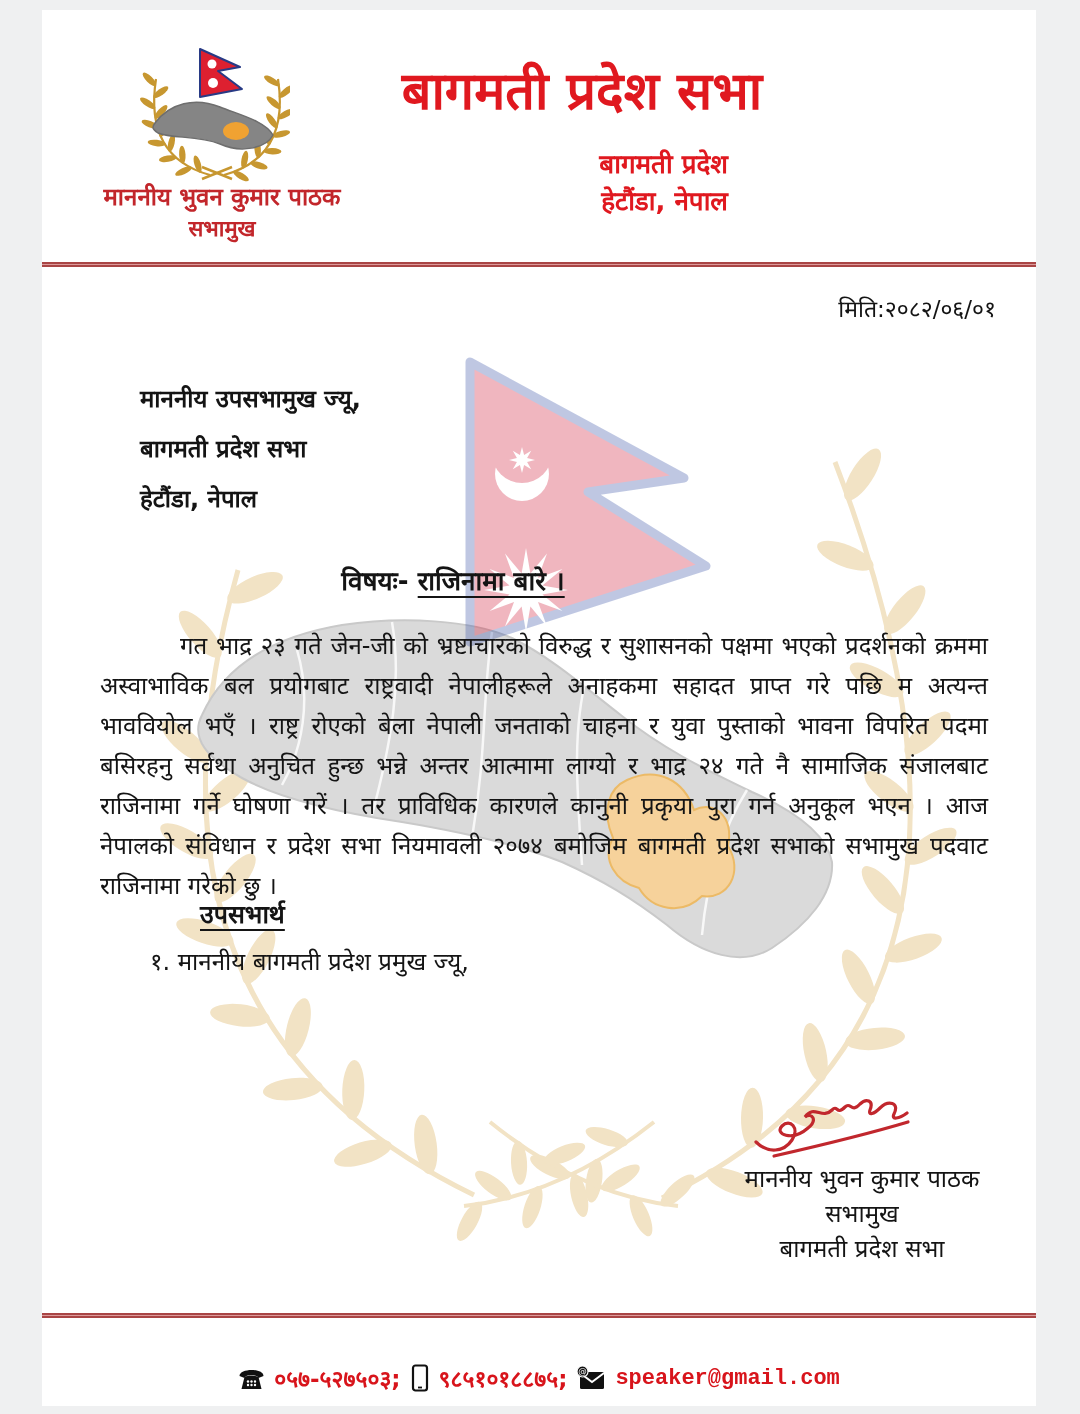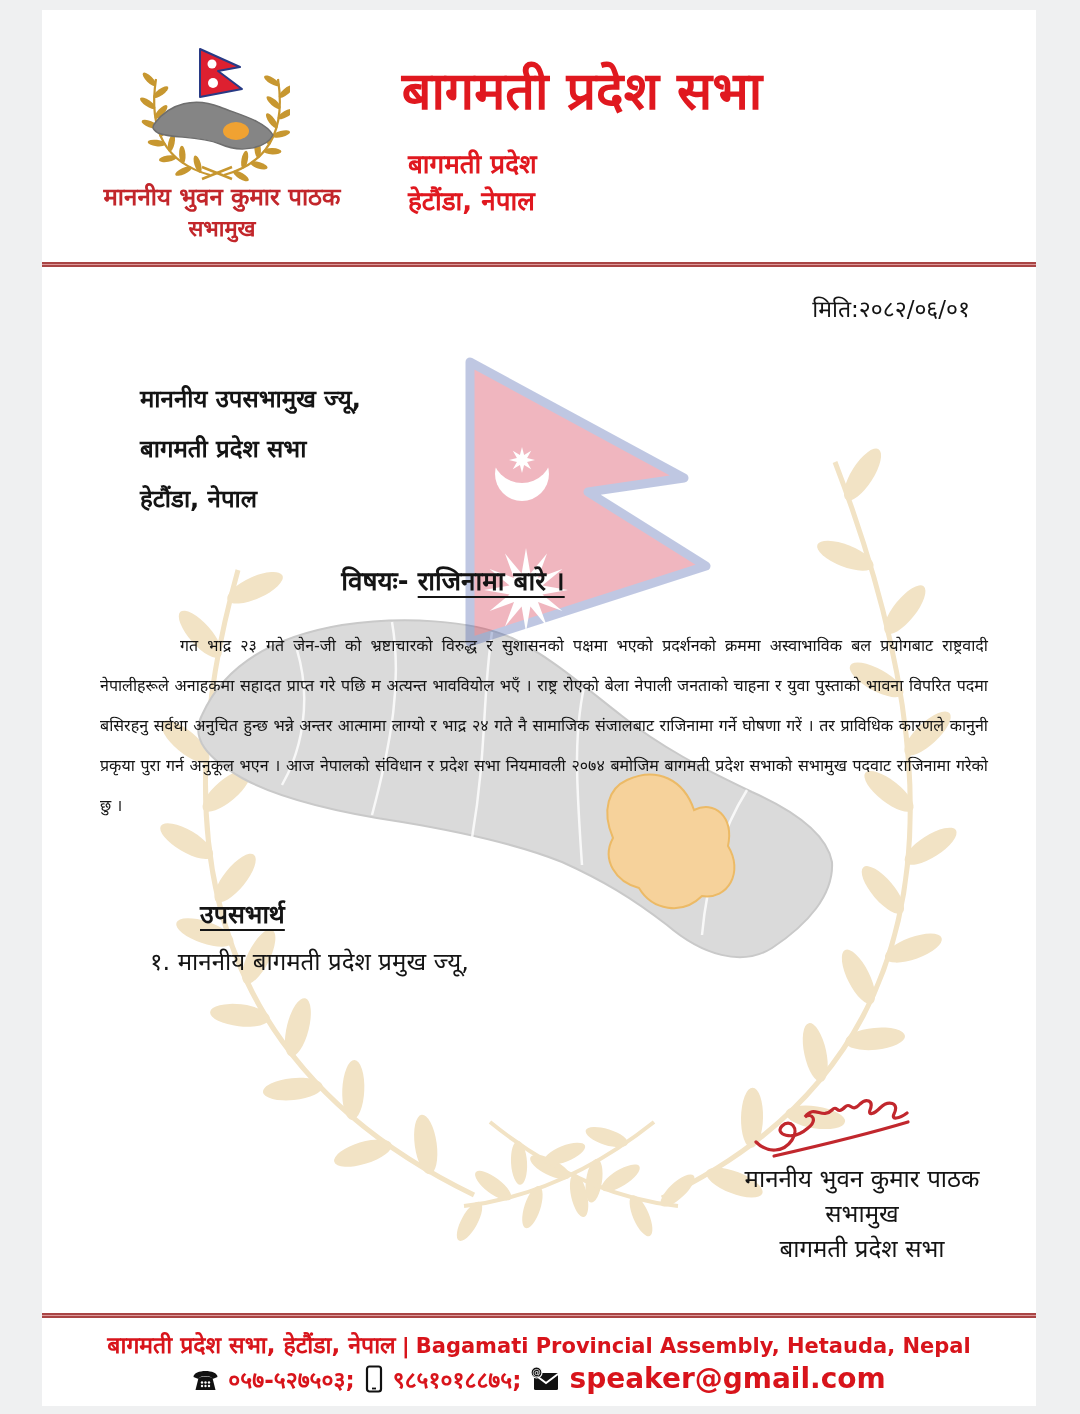--- a/index.html
+++ b/index.html
@@ -15,50 +15,50 @@
   }
   .abs{position:absolute;}
   .wm{position:absolute;left:0;top:0;width:994px;height:1396px;z-index:0;pointer-events:none;}
   .content{position:absolute;left:0;top:0;width:994px;height:1396px;z-index:1;}
 
   .officer-block{left:20px;top:172px;width:320px;text-align:center;color:#c2262b;font-weight:bold;}
   .officer-name{font-size:24px;line-height:30px;}
   .officer-title{font-size:22px;line-height:34px;}
 
   .title-block{left:260px;top:48px;width:560px;text-align:center;color:#e0181f;font-weight:bold;font-size:52px;line-height:66px;}
-  .subtitle-block{left:366px;top:136px;width:320px;text-align:left;color:#e0181f;font-weight:bold;font-size:26px;line-height:37px;}
+  .subtitle-block{left:366px;top:136px;width:320px;text-align:right;color:#e0181f;font-weight:bold;font-size:26px;line-height:37px;}
 
   .rule{left:0;width:994px;height:5px;background:#dc9a9a;border-top:2px solid #a94545;border-bottom:2px solid #a94545;box-sizing:border-box;}
   .rule-top{top:252px;}
   .rule-bottom{top:1303px;}
 
-  .date-line{top:282px;right:66px;font-size:23px;}
+  .date-line{top:282px;right:40px;font-size:23px;}
 
   .recipient{left:98px;top:364px;font-size:24px;line-height:50px;font-weight:bold;}
 
   .subject{left:0;top:552px;width:822px;text-align:center;font-size:26px;font-weight:bold;}
   .subject u{text-underline-offset:6px;}
 
   .body-par{
     left:58px;top:616px;width:888px;
-    font-size:16px;line-height:40px;text-align:justify;text-indent:80px;
+    font-size:24px;line-height:40px;text-align:justify;text-indent:80px;
   }
 
   .cc-heading{left:158px;top:886px;font-size:25px;font-weight:bold;text-decoration:underline;text-underline-offset:6px;}
   .cc-list{left:108px;top:928px;font-size:24px;line-height:49px;}
 
   .signer{left:640px;top:1152px;width:360px;text-align:center;font-size:24px;line-height:35px;}
 
   .footer1{left:0;top:1318px;width:994px;text-align:center;color:#d8141b;}
   .footer1 .np{font-size:23px;font-weight:bold;}
   .footer1 .sep{font-size:22px;font-weight:bold;padding:0 6px;}
   .footer1 .en{font-size:21px;font-weight:bold;}
   .footer2{left:0;top:1352px;width:994px;display:flex;justify-content:center;align-items:center;gap:9px;color:#d8141b;font-size:23px;}
   .footer2 .num{font-weight:bold;}
-  .footer2 a{color:#d8141b;text-decoration:none;font-size:28px;font-weight:bold;}
+  .footer2 a{color:#d8141b;text-decoration:none;font-size:22px;font-weight:bold;font-family:Liberation Mono, monospace;}
   .icon{display:inline-block;vertical-align:middle;}
 </style>
 </head>
 <body>
 
 <div class="page">
 
   <svg id="wm" class="wm" viewBox="0 0 994 1396">
 
     <g id="wreath">
@@ -217,23 +217,20 @@
                C140,10 152,12 146,24 C143,30 151,29 159,23" fill="none" stroke="#c1272d" stroke-width="3.2" stroke-linecap="round"></path>
       <path d="M26,66 C70,56 120,44 160,32" fill="none" stroke="#c1272d" stroke-width="3.2" stroke-linecap="round"></path>
     </svg>
     <div class="abs signer">
       <div>माननीय भुवन कुमार पाठक</div>
       <div>सभामुख</div>
       <div>बागमती प्रदेश सभा</div>
     </div>
 
     <div class="abs rule rule-bottom"></div>
-    <div class="abs footer1">
-      <span class="np">बागमती प्रदेश सभा, हेटौंडा, नेपाल</span><span class="sep">|</span><span class="en">Bagamati Provincial Assembly, Hetauda, Nepal</span>
-    </div>
     <div class="abs footer2">
       <svg class="icon" width="27" height="26" viewBox="0 0 26 26">
         <path d="M1,11 C1,3 25,3 25,11 L20,13 C19,9 7,9 6,13 Z" fill="#111"></path>
         <path d="M6,12 L3,24 L23,24 L20,12 C16,10 10,10 6,12 Z" fill="#111"></path>
         <circle cx="9.5" cy="16.5" r="1.2" fill="#fff"></circle>
           <circle cx="13" cy="16.5" r="1.2" fill="#fff"></circle>
           <circle cx="16.5" cy="16.5" r="1.2" fill="#fff"></circle>
         <circle cx="9.5" cy="20" r="1.2" fill="#fff"></circle>
           <circle cx="13" cy="20" r="1.2" fill="#fff"></circle>
           <circle cx="16.5" cy="20" r="1.2" fill="#fff"></circle>

